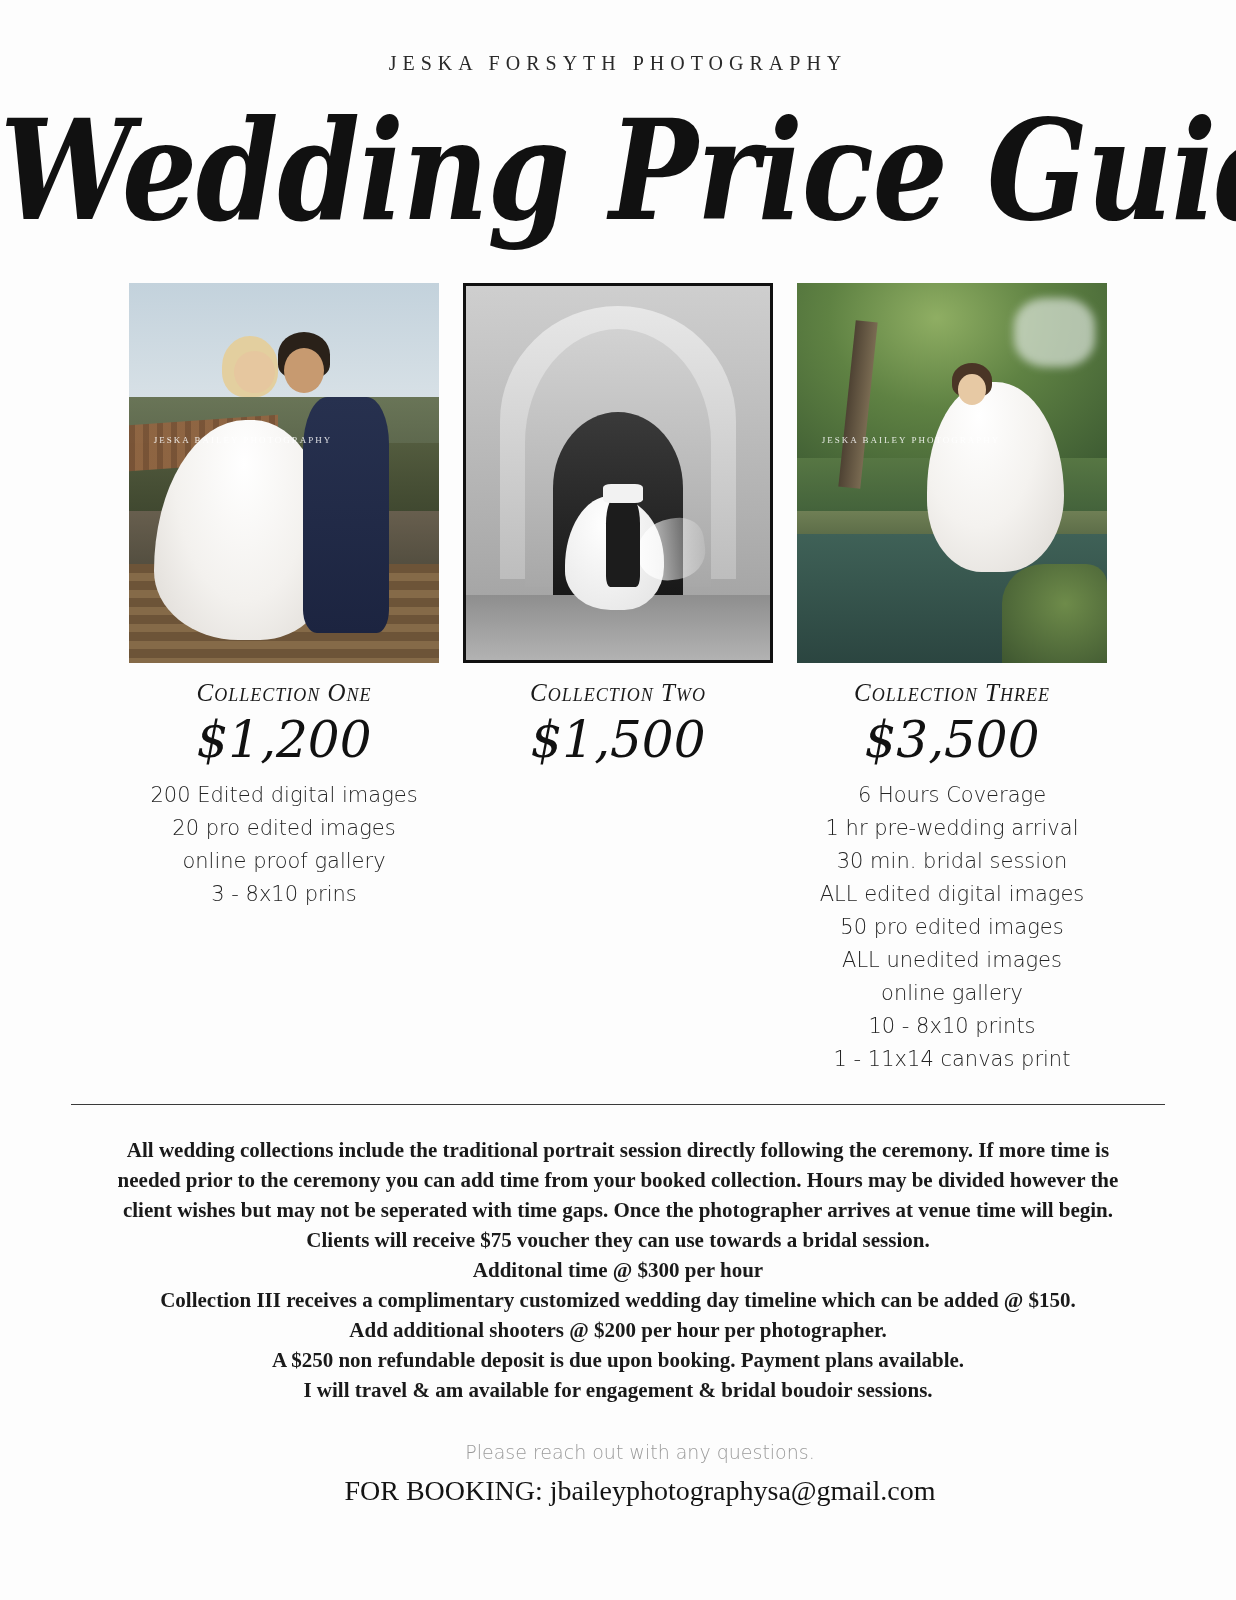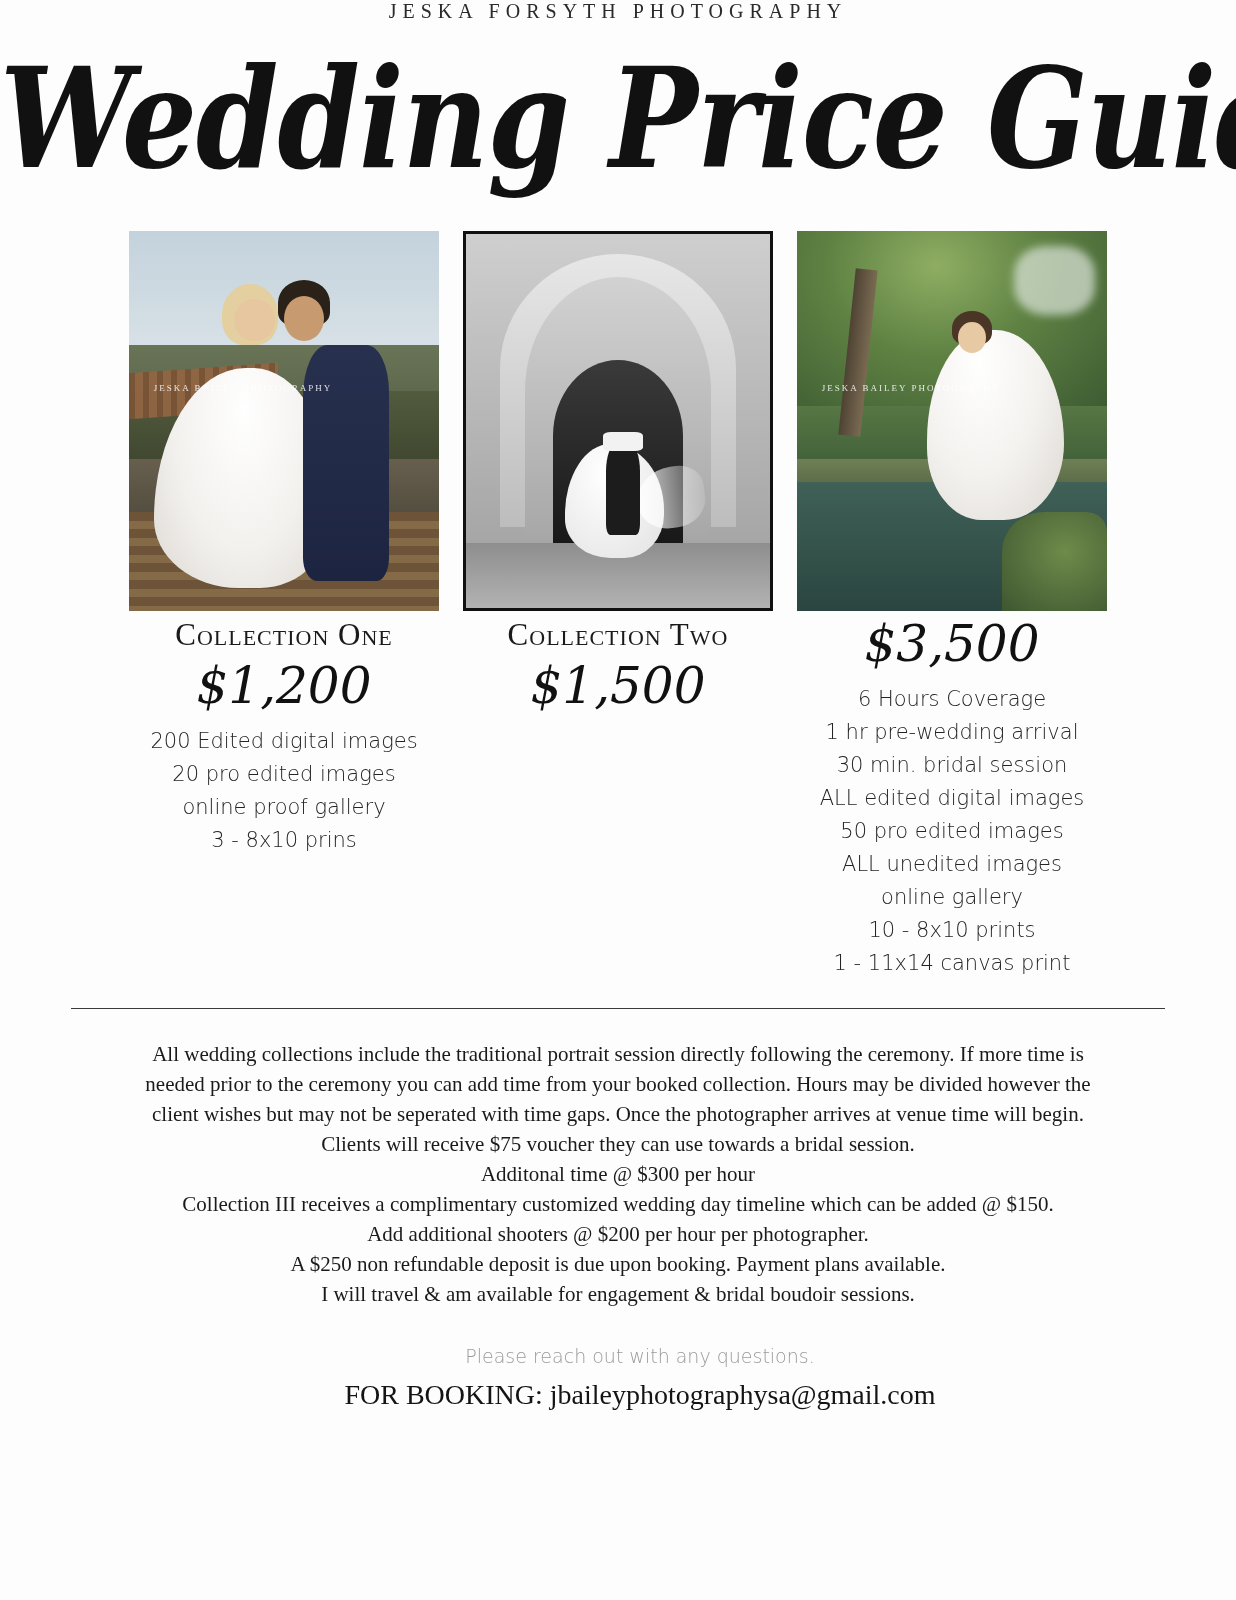--- a/index.html
+++ b/index.html
@@ -18,20 +18,21 @@
   .page {
     width: 1236px;
     height: 1600px;
     position: relative;
     background: #fdfdfd;
   }
 
   
   .brand {
     text-align: center;
+    padding-top: 52px;
     font-family: "Liberation Serif", serif;
     font-size: 20px;
     letter-spacing: 6px;
     color: #2a2a2a;
   }
 
   
   .title-wrap {
     text-align: center;
     margin-top: 6px;
@@ -153,26 +154,27 @@
     border-radius: 46% 50% 44% 40% / 58% 60% 40% 38%; }
   .ph3 .head3 { position:absolute; top:24%; left:52%; width:9%; height:8%;
     background:#e7c9a4; border-radius:50%; }
   .ph3 .hair3 { position:absolute; top:21%; left:50%; width:13%; height:9%;
     background:#4a3526; border-radius:50% 50% 35% 35%; }
   .ph3 .bush { position:absolute; bottom:0; right:0; width:34%; height:26%;
     background: radial-gradient(ellipse at 60% 40%, #6e8b4a, #3e5630); border-radius: 40% 20% 0 0; }
 
   
   .coll-name {
-    margin-top: 6px;
-    font-family: "Liberation Serif", serif;
-    font-size: 31px;
+    margin-top: 16px;
+    font-family: "Liberation Serif", serif;
+    font-size: 25px;
     letter-spacing: 1px;
     font-variant: small-caps;
     color: #1a1a1a;
+    font-style: italic;
   }
   .coll-price {
     font-family: "DejaVu Serif", serif;
     font-style: italic;
     font-size: 50px;
     line-height: 62px;
     margin-top: 2px;
     color: #111;
   }
   .coll-list {
@@ -194,20 +196,21 @@
 
   
   .terms {
     margin: 30px auto 0 auto;
     width: 1060px;
     text-align: center;
     font-family: "Liberation Serif", serif;
     font-size: 21px;
     line-height: 30px;
     color: #1a1a1a;
+    font-weight: bold;
   }
   .terms p { margin: 0; }
 
   
   .footer {
     margin-top: 36px;
     text-align: center;
     padding-left: 44px;
   }
   .footer .note {
@@ -283,20 +286,21 @@
         <div class="trunk"></div>
         <div class="sky"></div>
         <div class="bank"></div>
         <div class="water"></div>
         <div class="gown"></div>
         <div class="hair3"></div>
         <div class="head3"></div>
         <div class="bush"></div>
         <div class="watermark">JESKA BAILEY PHOTOGRAPHY</div>
       </div>
+      <div class="coll-name">Collection Three</div>
       <div class="coll-price">$3,500</div>
       <div class="coll-list">
         <div>6 Hours Coverage</div>
         <div>1 hr pre-wedding arrival</div>
         <div>30 min. bridal session</div>
         <div>ALL edited digital images</div>
         <div>50 pro edited images</div>
         <div>ALL unedited images</div>
         <div>online gallery</div>
         <div>10 - 8x10 prints</div>

